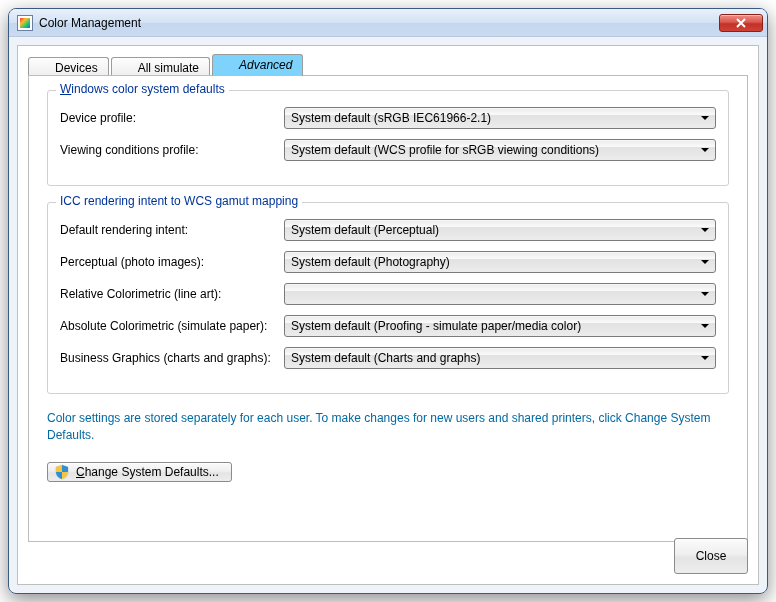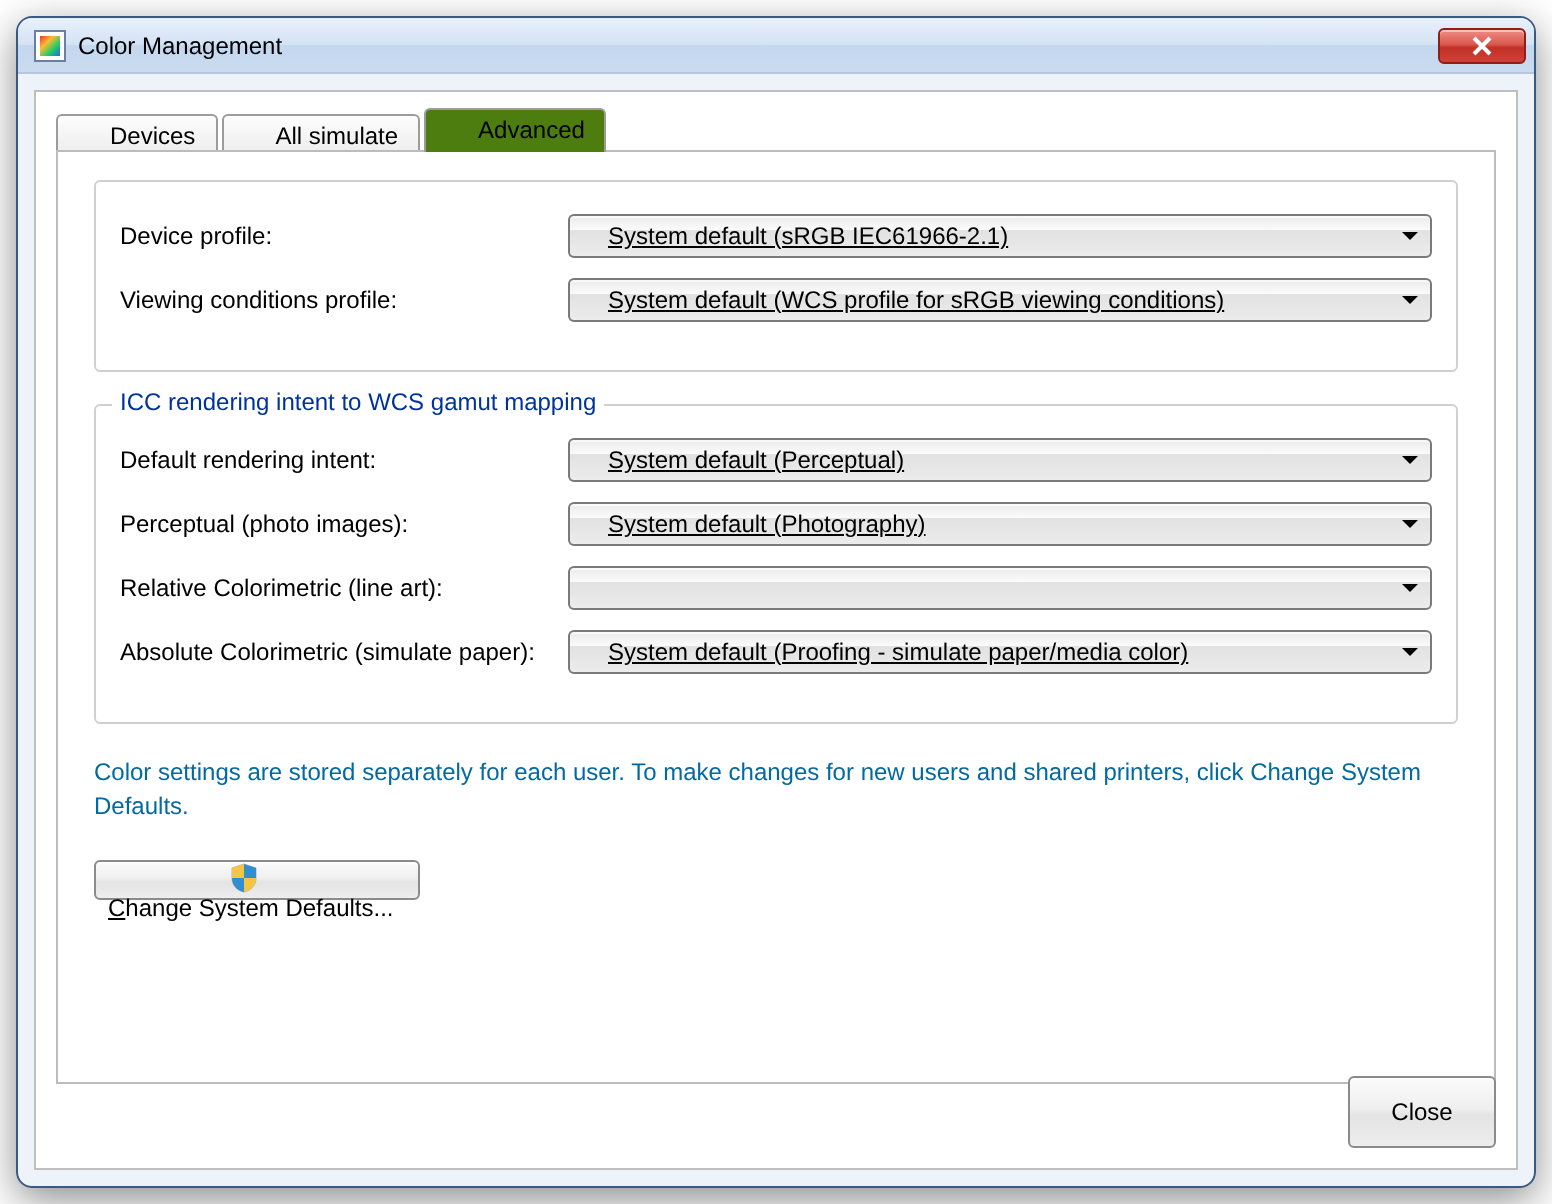--- a/index.html
+++ b/index.html
@@ -82,24 +82,25 @@
     background: linear-gradient(to bottom, #fdfdfd, #ededed);
     border-top-left-radius: 3px;
     border-top-right-radius: 3px;
     margin-right: 2px;
     position: relative;
     top: 1px;
     color: #000;
     cursor: default;
   }
   .tab.active {
-    background: #4d7c0f;
+    background: #7dd3fc;
     top: 0;
     padding-bottom: 4px;
     z-index: 2;
+    font-style: italic;
   }
   
   .tabpane {
     position: absolute;
     left: 10px; right: 10px;
     top: 29px;
     bottom: 42px;
     border: 1px solid #bcbcbc;
     background: #fff;
   }
@@ -133,26 +134,25 @@
   }
   .row .combo {
     flex: 1;
   }
   .combo {
     height: 22px;
     border: 1px solid #7a7a7a;
     border-radius: 3px;
     background: linear-gradient(to bottom, #eaeaea 0%, #fbfbfb 35%, #e2e2e2 36%, #ececec 100%);
     display: flex; align-items: center;
-    padding: 0 20px 0 19px;
+    padding: 0 20px 0 6px;
     position: relative;
     color: #000;
     box-shadow: inset 0 1px 0 rgba(255,255,255,0.7);
     cursor: default;
-    text-decoration: underline;
   }
   .combo .arrow {
     position: absolute; right: 6px; top: 50%; transform: translateY(-50%);
     width: 0; height: 0;
     border-left: 4px solid transparent;
     border-right: 4px solid transparent;
     border-top: 4px solid #000;
   }
   .infotext {
     margin: 4px 0 18px 0;
@@ -162,21 +162,20 @@
   .sys-defaults-btn {
     display: inline-flex;
     align-items: center;
     height: 20px;
     padding: 0 12px 0 6px;
     border: 1px solid #8b8b8b;
     border-radius: 3px;
     background: linear-gradient(to bottom, #fbfbfb 0%, #efefef 45%, #e4e4e4 55%, #ededed 100%);
     box-shadow: inset 0 1px 0 rgba(255,255,255,0.8);
     cursor: default;
-    flex-direction: column;
   }
   .sys-defaults-btn .shield {
     width: 16px; height: 16px; margin-right: 6px;
     display: inline-block;
   }
   .close-bar {
     position: absolute;
     right: 10px; bottom: 10px;
   }
   .push-btn {
@@ -213,20 +212,21 @@
     <div class="tabs">
       <div class="tab">Devices</div>
       <div class="tab">All simulate</div>
       <div class="tab active">Advanced</div>
     </div>
 
     <div class="tabpane">
       <div class="tabpane-inner">
 
         <div class="groupbox">
+          <span class="legend"><span class="u">W</span><span>indows color system defaults</span></span>
 
           <div class="row">
             <span class="label">Device profile:</span>
             <div class="combo">
               <span>System default (sRGB IEC61966-2.1)</span>
               <span class="arrow"></span>
             </div>
           </div>
 
           <div class="row">
@@ -265,20 +265,27 @@
           </div>
 
           <div class="row">
             <span class="label">Absolute Colorimetric (simulate paper):</span>
             <div class="combo">
               <span>System default (Proofing - simulate paper/media color)</span>
               <span class="arrow"></span>
             </div>
           </div>
 
+          <div class="row">
+            <span class="label">Business Graphics (charts and graphs):</span>
+            <div class="combo">
+              <span>System default (Charts and graphs)</span>
+              <span class="arrow"></span>
+            </div>
+          </div>
         </div>
 
         <div class="infotext">Color settings are stored separately for each user. To make changes for new users and shared printers, click Change System Defaults.</div>
 
         <div class="sys-defaults-btn">
           <span class="shield">
             <svg viewBox="0 0 16 16">
               <path d="M8 1 L14 3 V8 C14 12 11 14.5 8 15 C5 14.5 2 12 2 8 V3 Z" fill="#fff" stroke="#888" stroke-width="0.3"></path>
               <path d="M8 1 L14 3 V8 H8 Z" fill="#2f8fd0"></path>
               <path d="M8 1 L2 3 V8 H8 Z" fill="#f4c542"></path>

